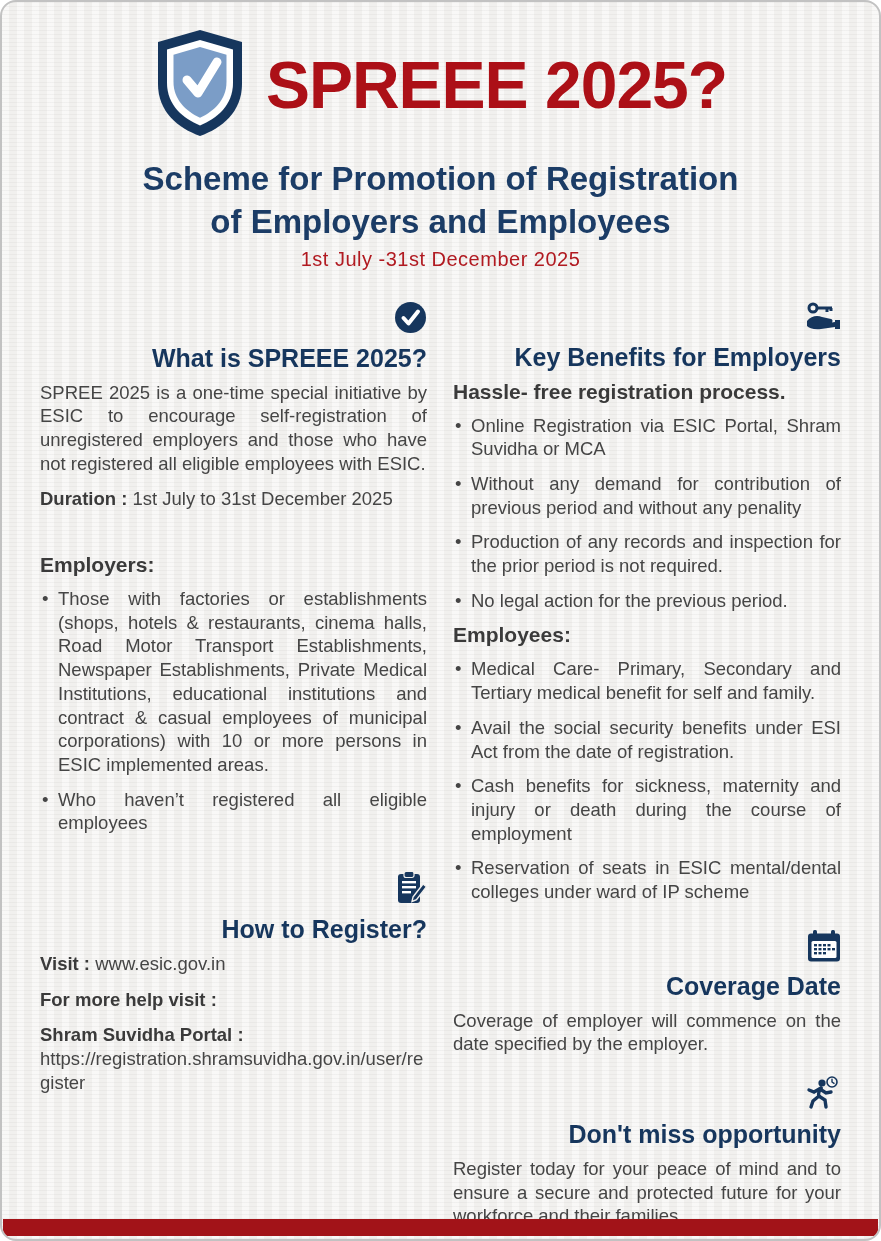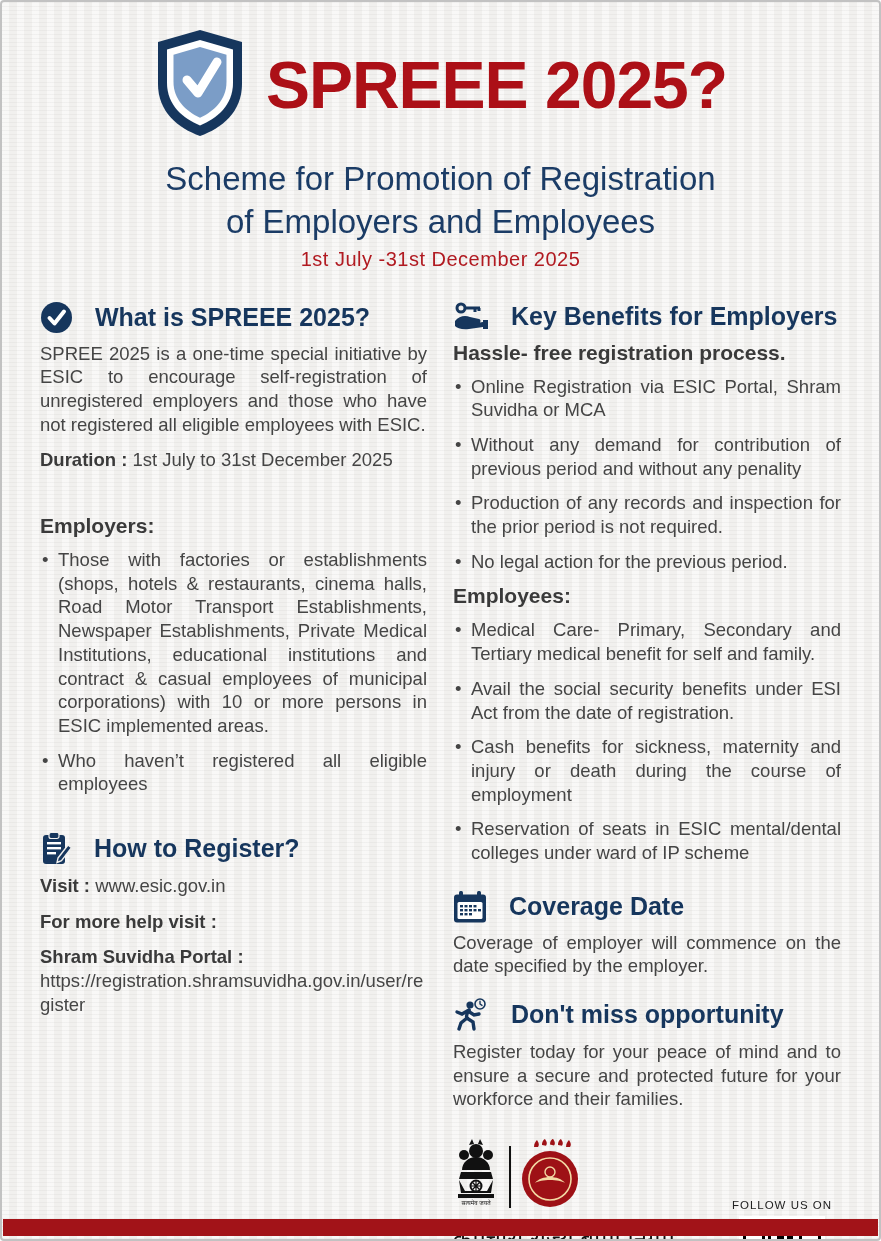--- a/index.html
+++ b/index.html
@@ -1,44 +1,44 @@
 <!DOCTYPE html>
 <html><head>
 <meta charset="utf-8">
 <style>
   * { margin:0; padding:0; box-sizing:border-box; }
   html,body { background:#ffffff; }
   body { font-family:"Liberation Sans", sans-serif; }
 
   .poster {
     position:relative; width:881px; height:1241px; overflow:hidden;
-    border:2px solid #c2c2c2; border-radius:4px;
+    border:2px solid #c2c2c2; border-radius:16px;
     background-color:#f1f0ee;
     background-image:
       repeating-linear-gradient(180deg, rgba(130,128,124,.07) 0 1px, rgba(255,255,255,0) 1px 4px),
       repeating-linear-gradient(90deg, rgba(255,255,255,.55) 0 7px, rgba(0,0,0,0) 7px 15px);
   }
 
   
   .header { padding-top:26px; text-align:center; }
   .title-row { display:flex; align-items:center; justify-content:center; gap:20px; }
   .title {
     font-size:66px; font-weight:bold; letter-spacing:-1px;
     color:#ac1017; line-height:1;
   }
-  .subtitle { margin-top:16px; font-size:33px; font-weight:normal; color:#1b3c66; line-height:1.3; }
+  .subtitle { margin-top:16px; font-size:33px; font-weight:bold; color:#1b3c66; line-height:1.3; }
   .date-range { margin-top:4px; font-size:20px; color:#b11a21; letter-spacing:.5px; }
 
   
   .columns { display:flex; gap:26px; padding:30px 38px 0 38px; }
   .col { width:389px; }
 
   h2.sec-head {
-    display:flex; align-items:center; gap:22px;
-    font-size:25px; color:#16365d; font-weight:bold; margin-bottom:8px;
+    display:flex; align-items:flex-end; gap:10px;
+    font-size:25px; color:#16365d; font-weight:bold; margin-bottom:8px;flex-direction:column;
   }
   h2.sec-head .ic { flex:0 0 auto; display:inline-flex; }
 
   .body-text { font-size:18.5px; line-height:1.28; color:#454545; text-align:justify; }
   .para { margin-bottom:12px; }
   .lbl { font-weight:bold; color:#3a3a3a; }
   .subhead { font-size:21px; font-weight:bold; color:#3a3a3a; margin:4px 0 10px 0; }
 
   ul.blist { list-style:none; margin-top:6px; }
   ul.blist li { position:relative; padding-left:18px; margin-bottom:11px; }

